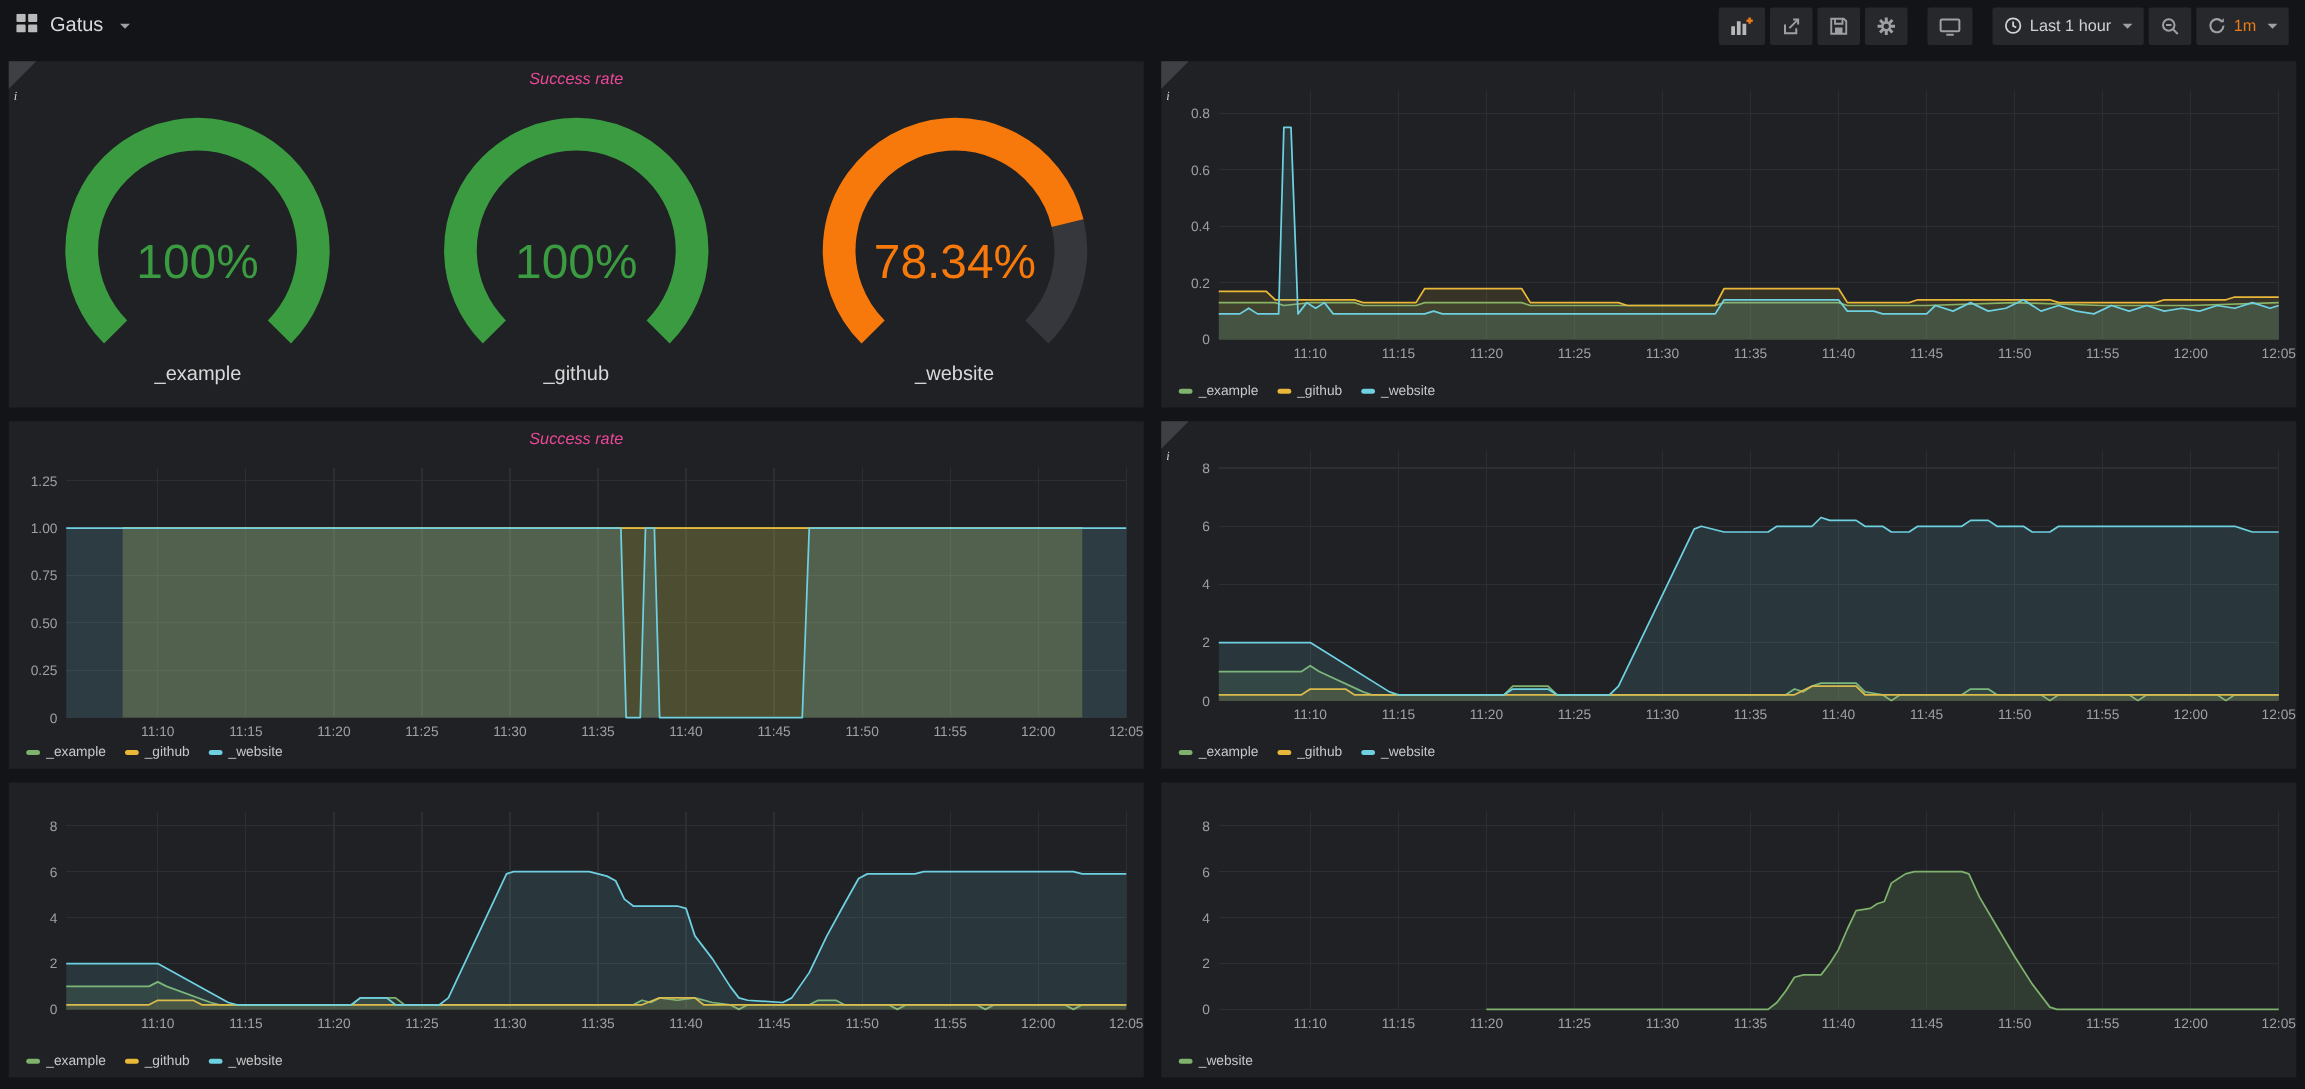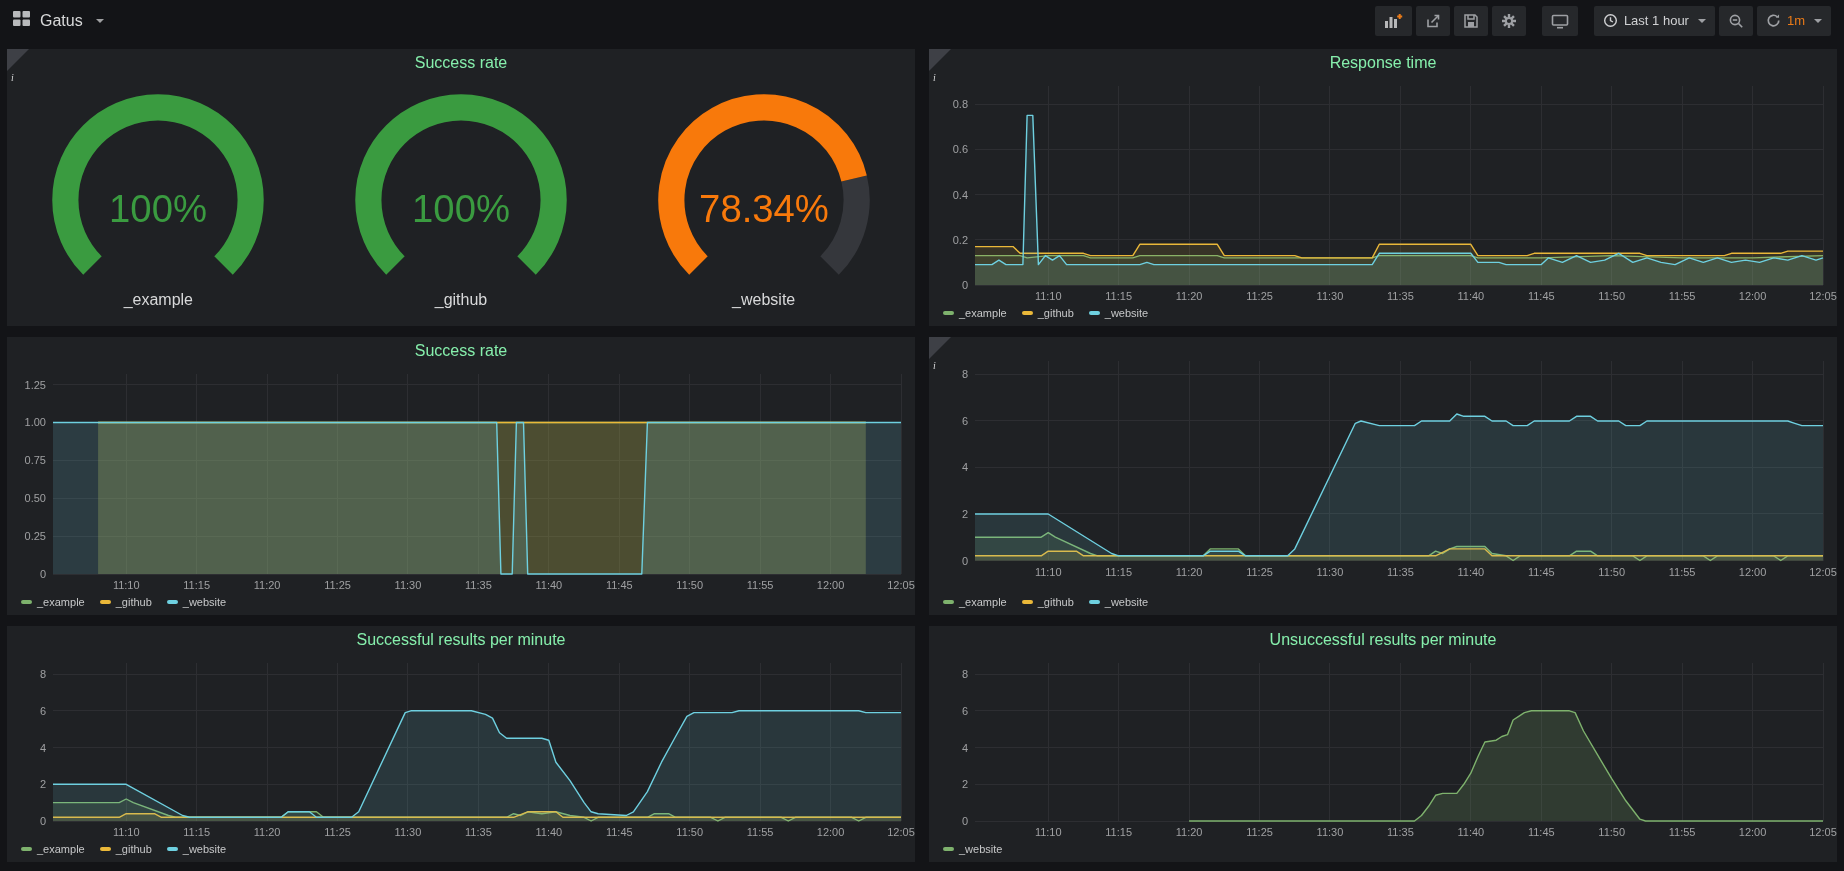--- a/index.html
+++ b/index.html
@@ -21,21 +21,21 @@
   .nav-btn svg { display:block; }
   .nav-gap { width:8px; }
   .time-text { color:#d0d1d3; }
   .refresh-text { color:#EB7B18; font-weight:normal; }
 
   
   .dash { padding:8px 7px; display:grid; grid-template-columns:908px 908px;
           grid-template-rows:277px 278px 236px; gap:11px 14px; background:#131417; }
   .panel { background:#1f2124; position:relative; display:flex; flex-direction:column; }
   .panel-header { height:27px; flex:none; display:flex; align-items:center; justify-content:center;
-                  color:#86efac; font-size:16px; font-weight:500; cursor:pointer; }
+                  color:#ec4899; font-size:13px; font-weight:500; cursor:pointer;font-style:italic; }
   .panel-body { flex:1; display:flex; flex-direction:column; min-height:0; }
   .info-corner { position:absolute; top:0; left:0; width:0; height:0;
                  border-top:22px solid #3e4046; border-right:22px solid transparent; cursor:pointer; }
   .info-char { position:absolute; top:1px; left:4px; color:#d8d9da; font-size:10px;
                font-style:italic; font-family:"Liberation Serif", serif; }
 
   
   .gauges-row { flex:1; display:flex; min-height:0;justify-content:flex-end; }
   .gauge { flex:1; display:flex; flex-direction:column; align-items:center; justify-content:center; }
   .gauge-svg { width:282px; height:198px; display:block; }
@@ -176,21 +176,20 @@
           <div class="gauge-label">_website</div>
         </div>
       </div>
     </div>
   </div>
 
   <div class="panel">
     <div class="info-corner">
         <span class="info-char">i</span>
       </div>
-    <div class="panel-header">Response time</div>
     <div class="panel-body">
       <svg class="chart" viewBox="0 0 908 229">
           <line x1="119.24916943521595" y1="209" x2="119.24916943521595" y2="10" stroke="#2d2e32" stroke-width="1" shape-rendering="crispEdges"></line>
           <text x="119.24916943521595" y="224" text-anchor="middle" fill="#9fa0a2" font-size="11">11:10</text>
           <line x1="189.68106312292358" y1="209" x2="189.68106312292358" y2="10" stroke="#2d2e32" stroke-width="1" shape-rendering="crispEdges"></line>
           <text x="189.68106312292358" y="224" text-anchor="middle" fill="#9fa0a2" font-size="11">11:15</text>
           <line x1="260.1129568106312" y1="209" x2="260.1129568106312" y2="10" stroke="#2d2e32" stroke-width="1" shape-rendering="crispEdges"></line>
           <text x="260.1129568106312" y="224" text-anchor="middle" fill="#9fa0a2" font-size="11">11:20</text>
           <line x1="330.54485049833886" y1="209" x2="330.54485049833886" y2="10" stroke="#2d2e32" stroke-width="1" shape-rendering="crispEdges"></line>
           <text x="330.54485049833886" y="224" text-anchor="middle" fill="#9fa0a2" font-size="11">11:25</text>
@@ -366,21 +365,20 @@
           </span>
           <span class="legend-item">
             <span class="swatch" style="background: rgb(110, 208, 224);"></span>
             <span>_website</span>
           </span>
         </div>
     </div>
   </div>
 
   <div class="panel">
-    <div class="panel-header">Successful results per minute</div>
     <div class="panel-body">
       <svg class="chart" viewBox="0 0 908 188">
           <line x1="119.24916943521595" y1="168" x2="119.24916943521595" y2="10" stroke="#2d2e32" stroke-width="1" shape-rendering="crispEdges"></line>
           <text x="119.24916943521595" y="183" text-anchor="middle" fill="#9fa0a2" font-size="11">11:10</text>
           <line x1="189.68106312292358" y1="168" x2="189.68106312292358" y2="10" stroke="#2d2e32" stroke-width="1" shape-rendering="crispEdges"></line>
           <text x="189.68106312292358" y="183" text-anchor="middle" fill="#9fa0a2" font-size="11">11:15</text>
           <line x1="260.1129568106312" y1="168" x2="260.1129568106312" y2="10" stroke="#2d2e32" stroke-width="1" shape-rendering="crispEdges"></line>
           <text x="260.1129568106312" y="183" text-anchor="middle" fill="#9fa0a2" font-size="11">11:20</text>
           <line x1="330.54485049833886" y1="168" x2="330.54485049833886" y2="10" stroke="#2d2e32" stroke-width="1" shape-rendering="crispEdges"></line>
           <text x="330.54485049833886" y="183" text-anchor="middle" fill="#9fa0a2" font-size="11">11:25</text>
@@ -428,21 +426,20 @@
           </span>
           <span class="legend-item">
             <span class="swatch" style="background: rgb(110, 208, 224);"></span>
             <span>_website</span>
           </span>
         </div>
     </div>
   </div>
 
   <div class="panel">
-    <div class="panel-header">Unsuccessful results per minute</div>
     <div class="panel-body">
       <svg class="chart" viewBox="0 0 908 188">
           <line x1="119.24916943521595" y1="168" x2="119.24916943521595" y2="10" stroke="#2d2e32" stroke-width="1" shape-rendering="crispEdges"></line>
           <text x="119.24916943521595" y="183" text-anchor="middle" fill="#9fa0a2" font-size="11">11:10</text>
           <line x1="189.68106312292358" y1="168" x2="189.68106312292358" y2="10" stroke="#2d2e32" stroke-width="1" shape-rendering="crispEdges"></line>
           <text x="189.68106312292358" y="183" text-anchor="middle" fill="#9fa0a2" font-size="11">11:15</text>
           <line x1="260.1129568106312" y1="168" x2="260.1129568106312" y2="10" stroke="#2d2e32" stroke-width="1" shape-rendering="crispEdges"></line>
           <text x="260.1129568106312" y="183" text-anchor="middle" fill="#9fa0a2" font-size="11">11:20</text>
           <line x1="330.54485049833886" y1="168" x2="330.54485049833886" y2="10" stroke="#2d2e32" stroke-width="1" shape-rendering="crispEdges"></line>
           <text x="330.54485049833886" y="183" text-anchor="middle" fill="#9fa0a2" font-size="11">11:25</text>

